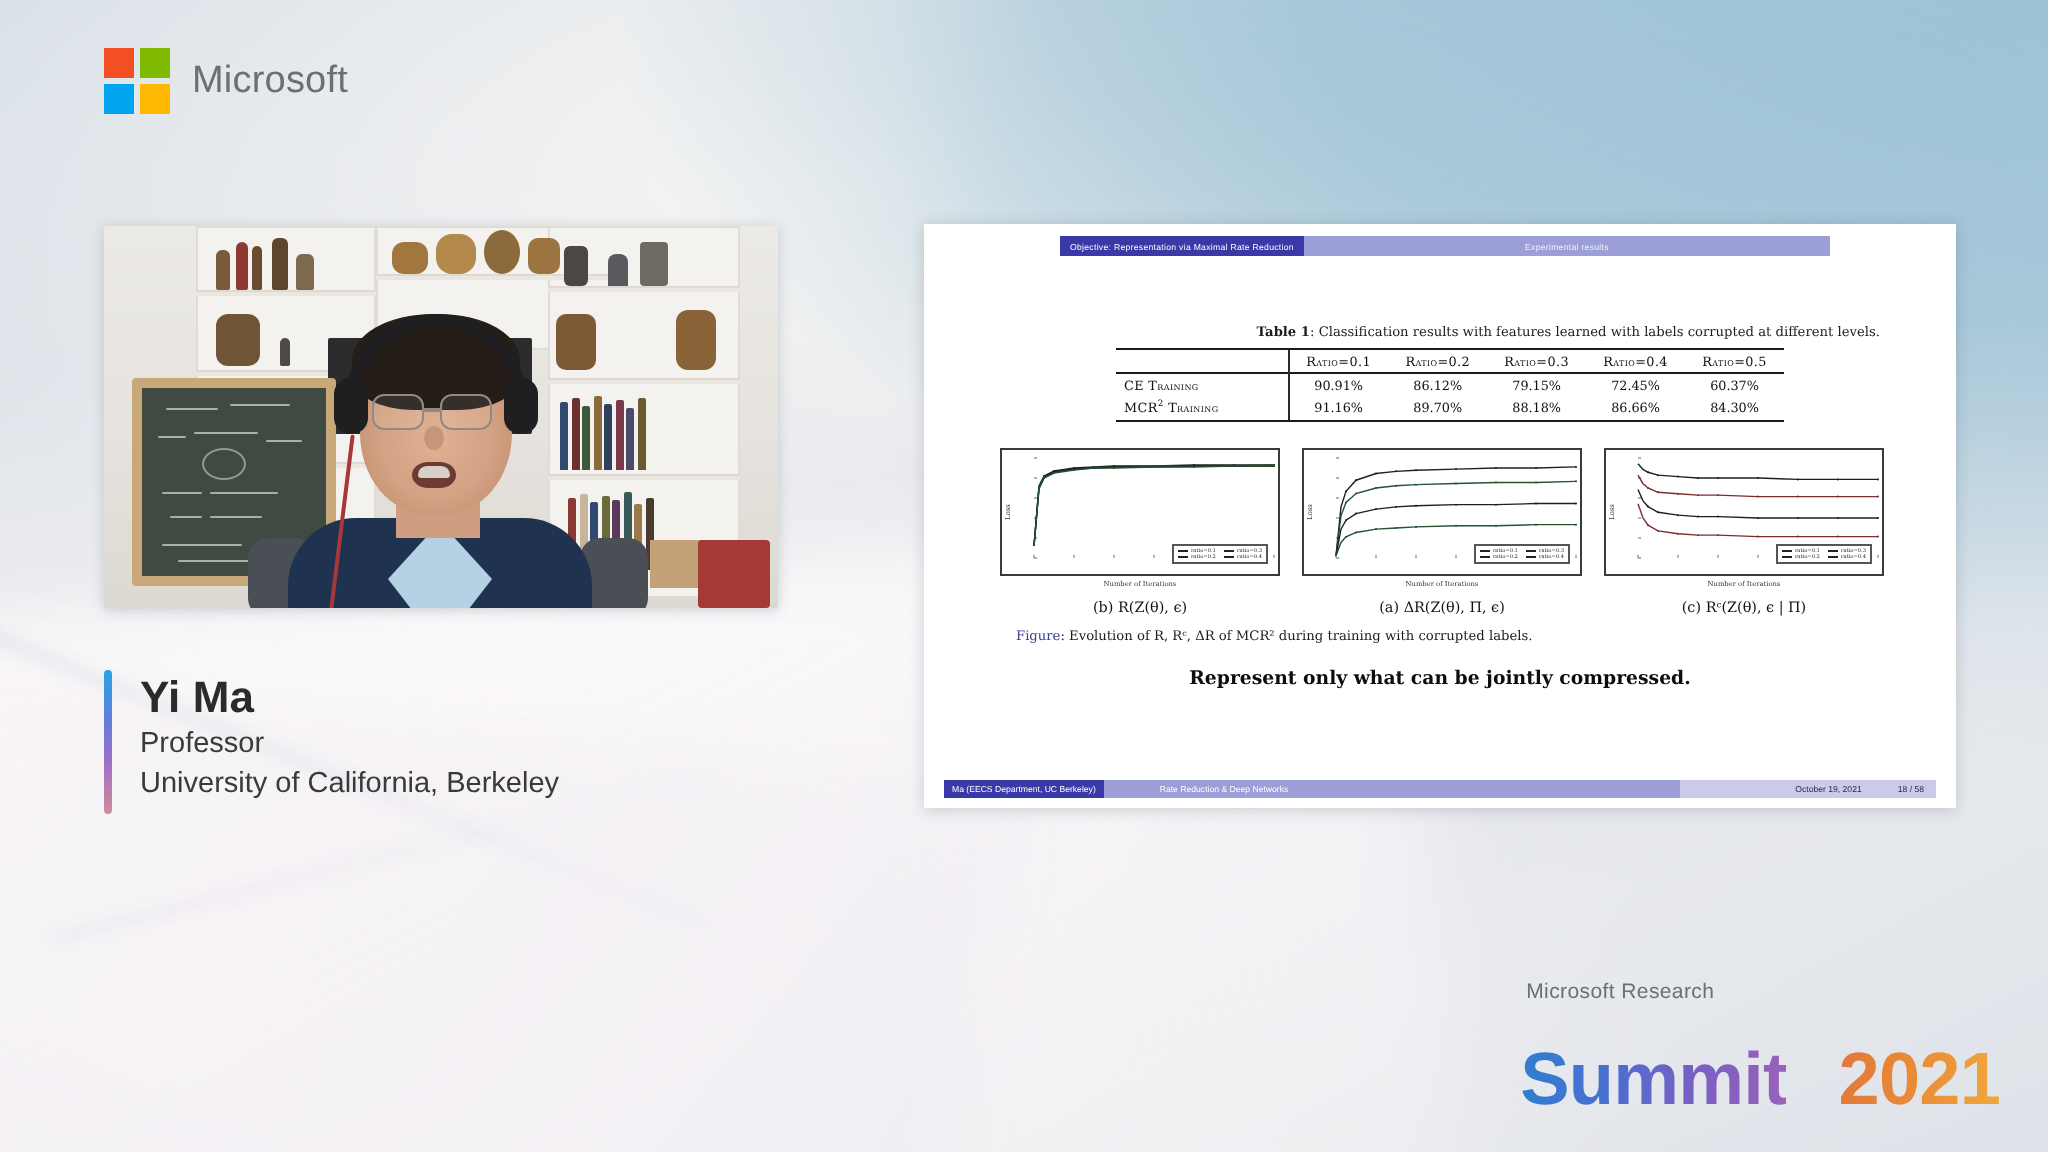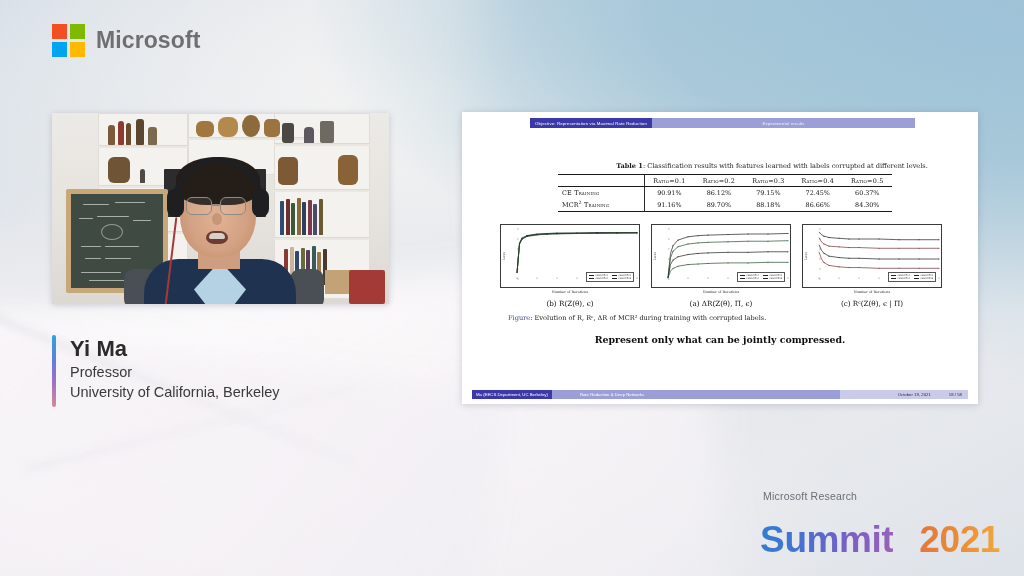--- a/index.html
+++ b/index.html
@@ -51,21 +51,21 @@
   }
   .bg-vig {
     position:absolute; inset:0;
     background:radial-gradient(130% 110% at 50% 46%, rgba(255,255,255,0) 52%, rgba(160,172,186,0.16) 100%);
   }
 
   
   #ms-logo { position:absolute; left:52px; top:24px; display:flex; align-items:center; gap:11px; }
   .ms-squares { width:33px; height:33px; display:grid; grid-template-columns:1fr 1fr; grid-template-rows:1fr 1fr; gap:3px; }
   .ms-sq { width:100%; height:100%; }
-  .ms-word { font-size:23px; color:#6f6f6f; letter-spacing:0.1px; font-weight:700; }
+  .ms-word { font-size:19px; color:#6f6f6f; letter-spacing:0.1px; font-weight:400; }
 
   
   #webcam {
     position:absolute; left:52px; top:113px; width:337px; height:191px;
     background:#c9ced3; overflow:hidden;
     box-shadow:0 1px 6px rgba(60,70,90,0.22);
   }
   .cam-wall { position:absolute; inset:0; background:linear-gradient(180deg,#eceae6 0%, #e6e3de 55%, #dcd8d2 100%); }
   
   .shelf-unit { position:absolute; background:#f4f2ee; border:1px solid #e0ddd6; }
@@ -157,22 +157,22 @@
   .nav-item.active { background:#3b39a8; }
   .nav-item.inactive { background:#9c9ed8; color:#f0f0fa; flex:1; }
 
   .slide-title {
     position:absolute; left:38px; top:24px;
     font-size:16.5px; color:#3b3f8c; font-weight:400;
     font-family:"DejaVu Serif", serif; letter-spacing:0.1px;
   }
 
   .table-caption {
-    position:absolute; left:120px; top:50px; width:380px;
-    font-size:6.6px; color:#1c1c1c; text-align:center;
+    position:absolute; left:98px; top:50px; width:380px;
+    font-size:6.6px; color:#1c1c1c; text-align:right;
   }
   .table-caption b { font-weight:700; }
 
   .rtable {
     position:absolute; left:96px; top:62px; width:334px;
     border-collapse:collapse; font-size:6.4px; color:#101010;
   }
   .rtable td, .rtable th { padding:1.6px 2px; text-align:center; font-weight:400; }
   .rtable .rowlab { text-align:left; padding-left:4px; width:86px;margin-left:16px; }
   .rtable .vsep { border-left:0.8px solid #2a2a2a; }

